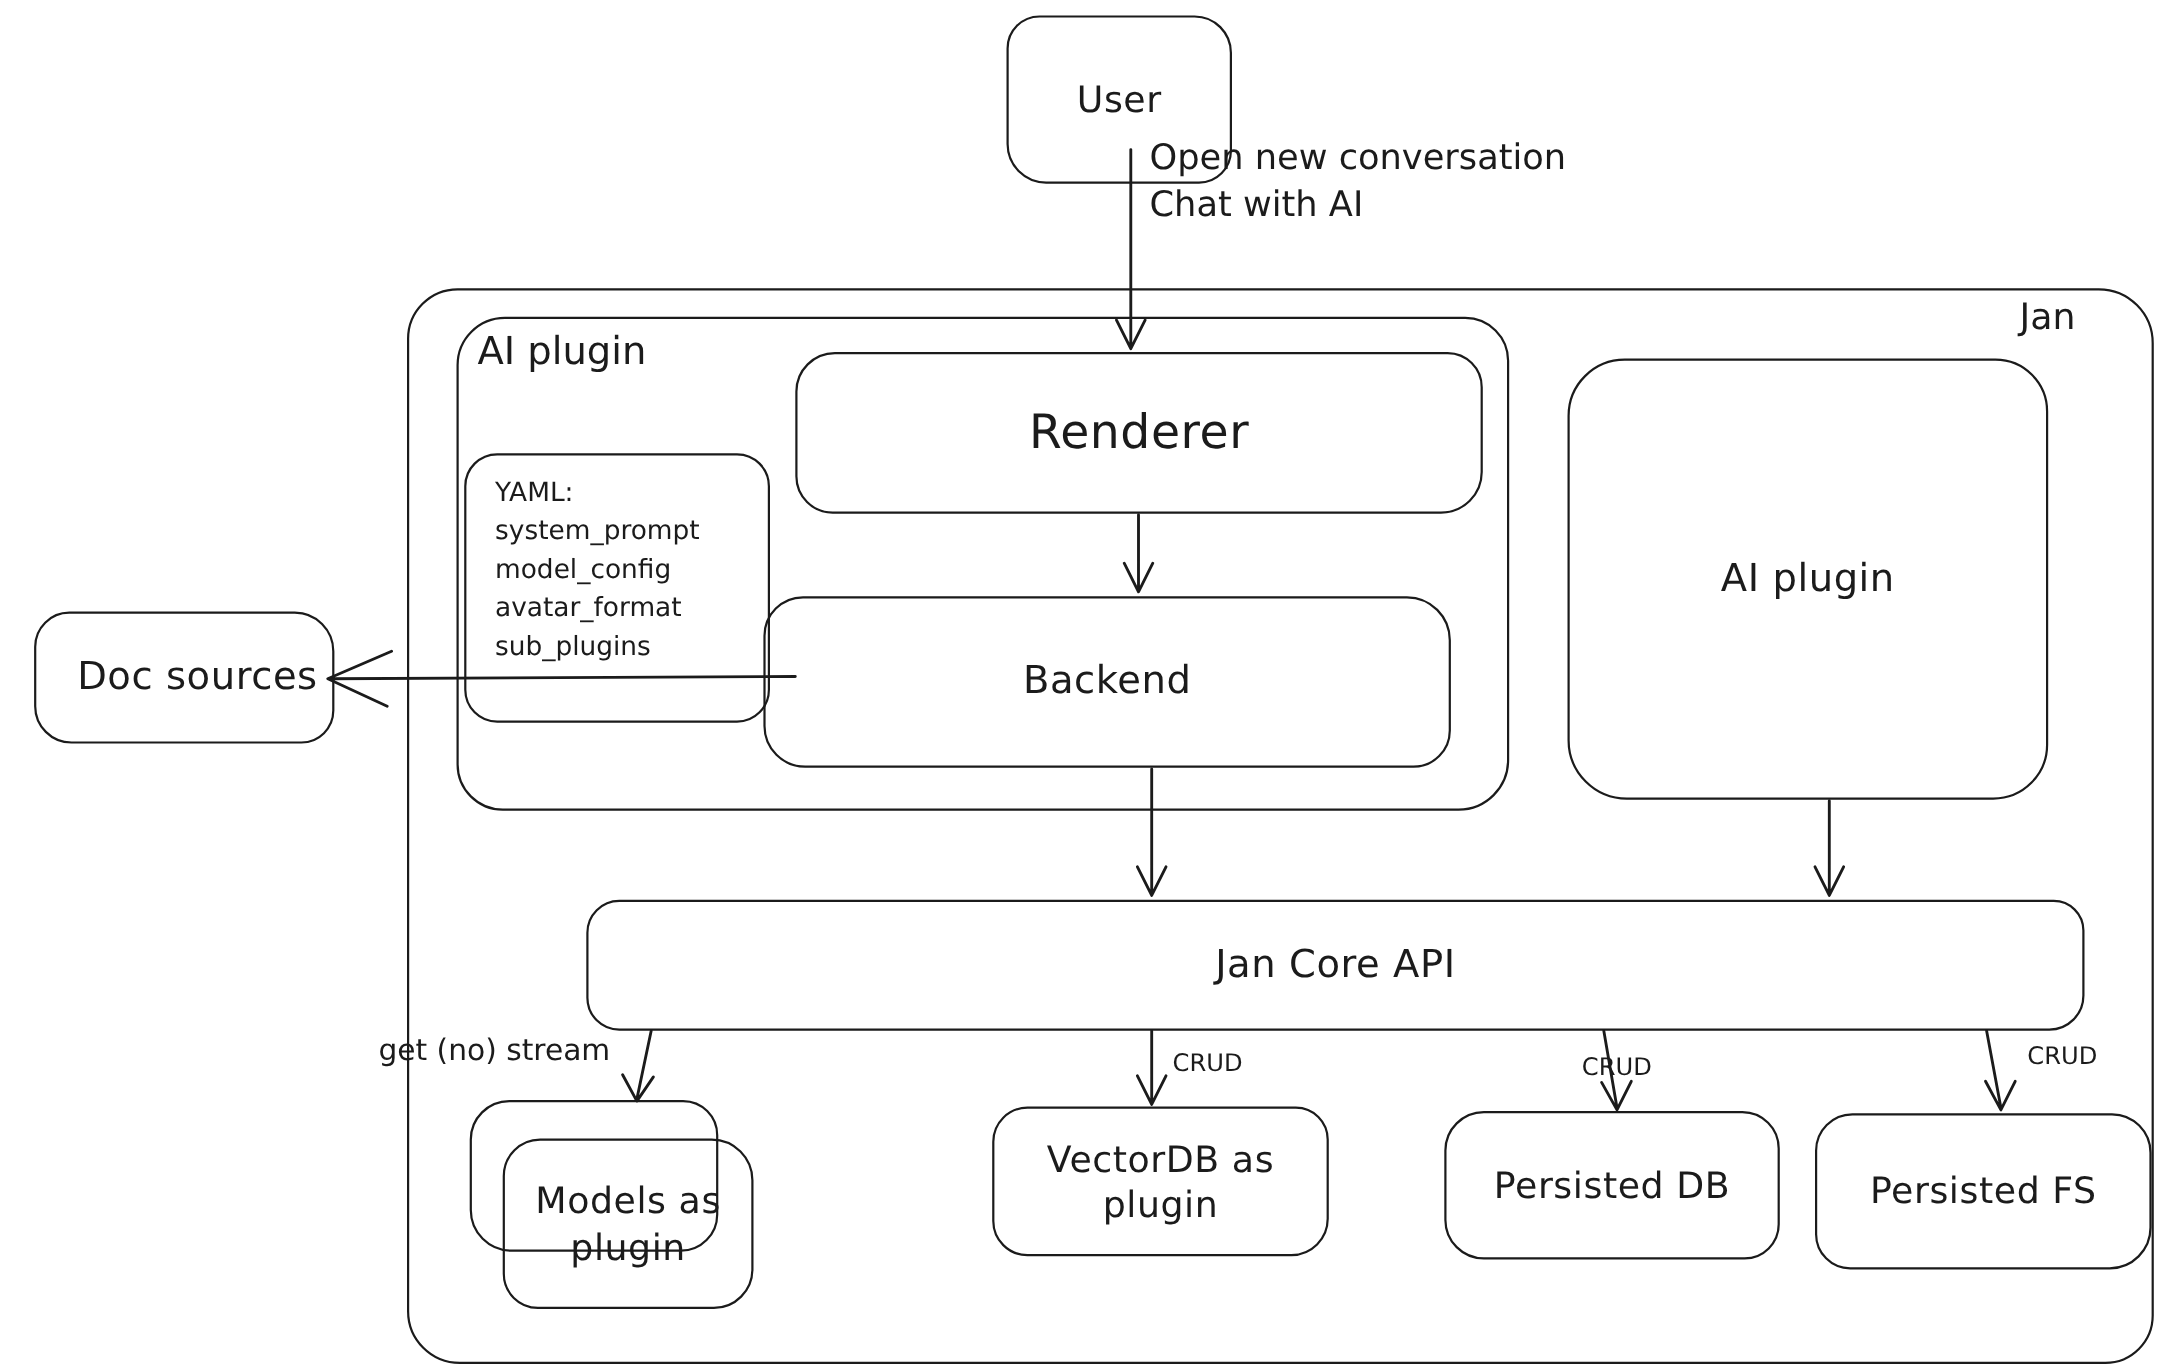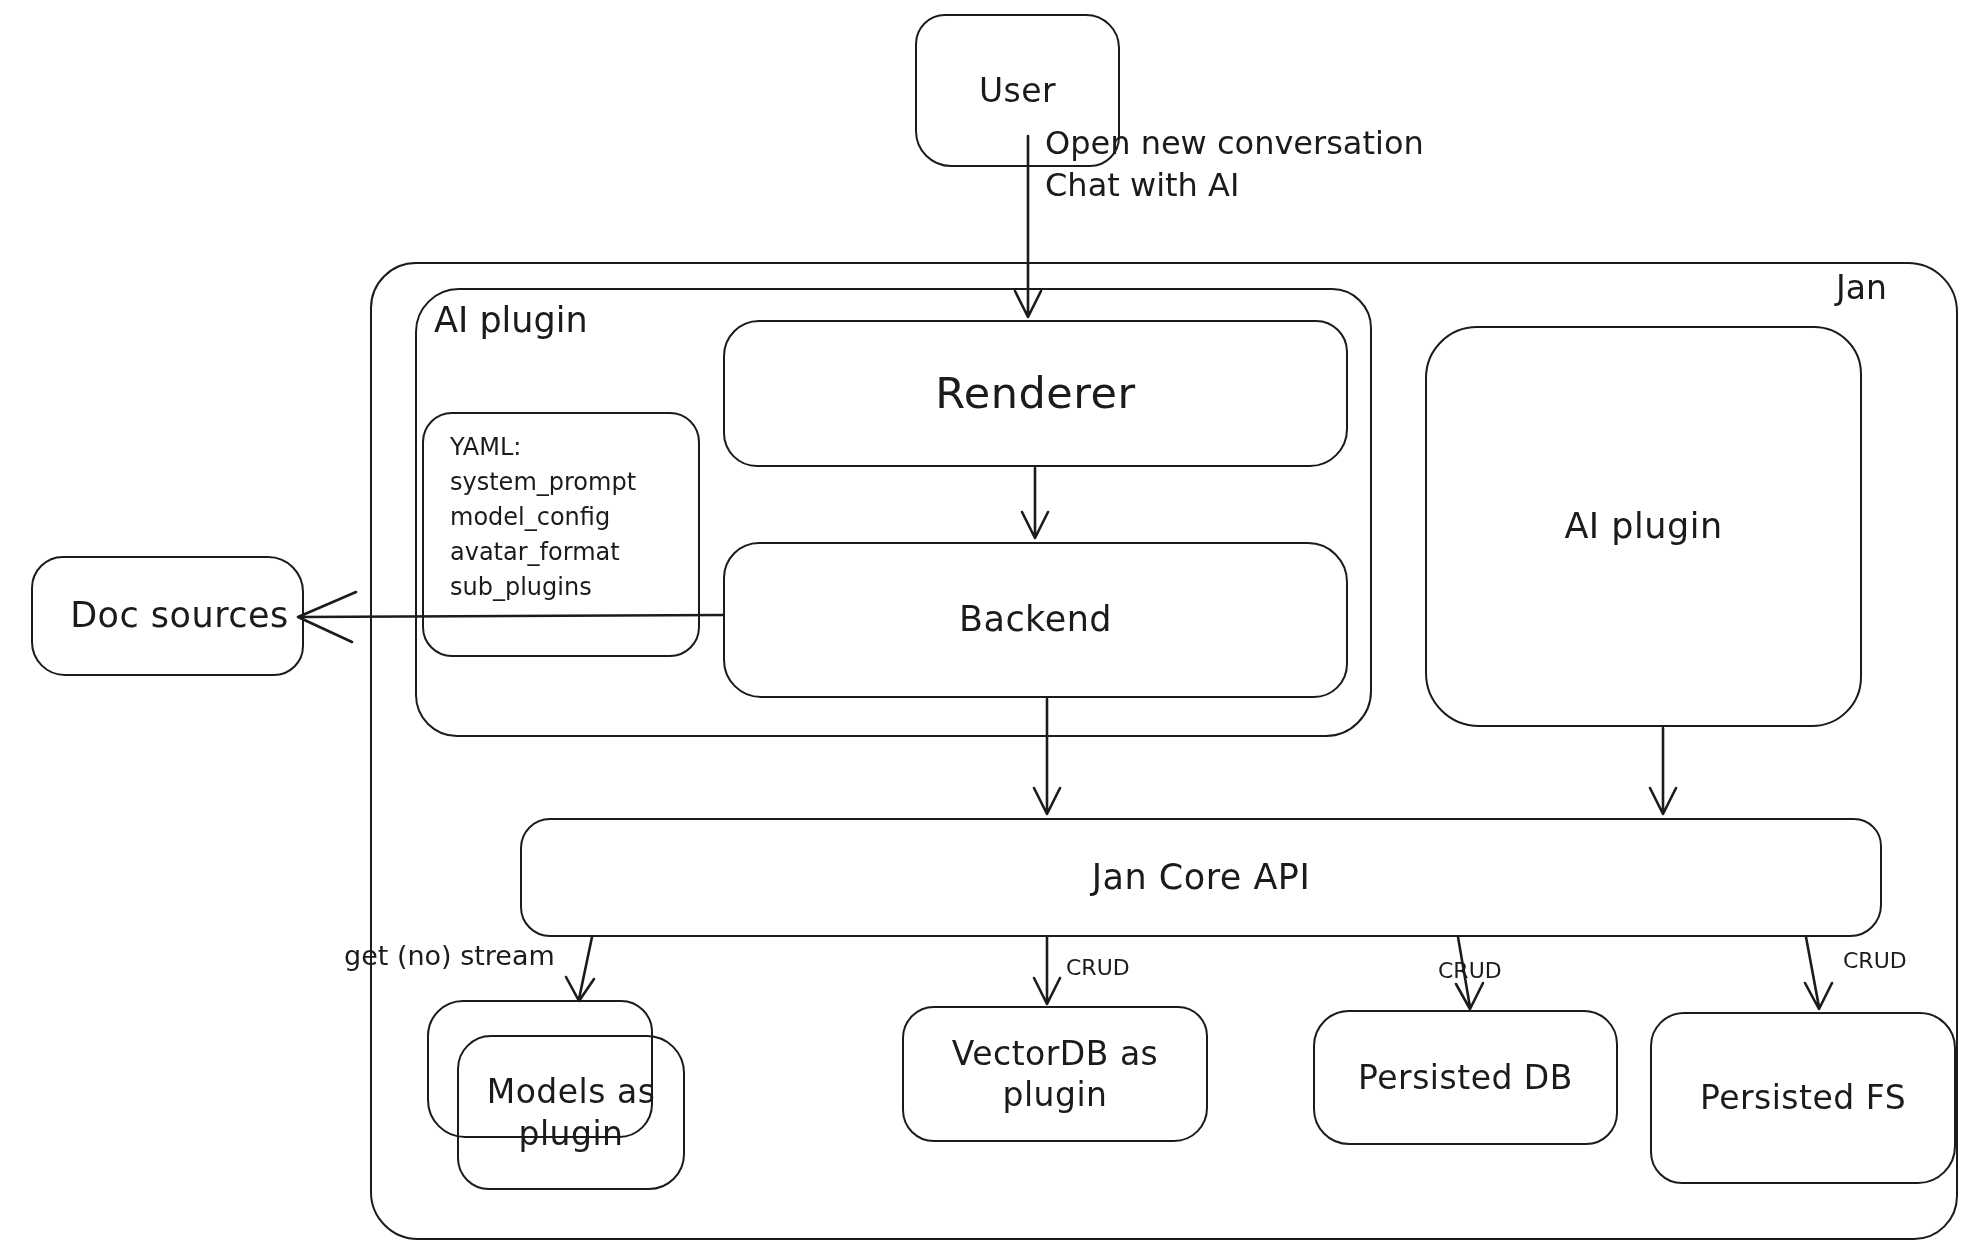--- a/index.html
+++ b/index.html
@@ -82,50 +82,50 @@
   </div>
 
   <div class="note" style="left:422px;top:412px;width:278px;height:245px;">
     <span>YAML:</span>
     <span>system_prompt</span>
     <span>model_config</span>
     <span>avatar_format</span>
     <span>sub_plugins</span>
   </div>
 
-  <div class="box" style="left:723px;top:542px;width:625px;height:156px;border-radius:36px 40px 34px 38px;">
+  <div class="box" style="left:694px;top:542px;width:625px;height:156px;border-radius:36px 40px 34px 38px;">
     <span class="lbl" style="font-size:35px;">Backend</span>
   </div>
 
   <div class="box" style="left:1425px;top:326px;width:437px;height:401px;border-radius:52px 48px 50px 54px;">
     <span class="lbl" style="font-size:35px;">AI plugin</span>
   </div>
 
   <div class="box" style="left:31px;top:556px;width:273px;height:120px;border-radius:32px 36px 30px 34px;padding-left:24px;">
     <span class="lbl" style="font-size:35px;">Doc sources</span>
   </div>
 
-  <div class="box" style="left:520px;top:818px;width:1362px;height:119px;border-radius:30px 28px 32px 30px;">
+  <div class="box" style="left:533px;top:818px;width:1362px;height:119px;border-radius:30px 28px 32px 30px;">
     <span class="lbl" style="font-size:35px;">Jan Core API</span>
   </div>
 
   <div class="box" style="left:427px;top:1000px;width:226px;height:138px;border-radius:36px 32px 34px 38px;"></div>
   <div class="box" style="left:457px;top:1035px;width:228px;height:155px;border-radius:34px 38px 36px 32px;">
     <span class="lbl">Models as plugin</span>
   </div>
 
   <div class="box" style="left:902px;top:1006px;width:306px;height:136px;border-radius:32px 30px 34px 32px;">
     <span class="lbl">VectorDB as plugin</span>
   </div>
 
   <div class="box" style="left:1313px;top:1010px;width:305px;height:135px;border-radius:36px 34px 32px 36px;">
     <span class="lbl">Persisted DB</span>
   </div>
 
-  <div class="box" style="left:1650px;top:1012px;width:306px;height:172px;border-radius:34px 36px 38px 32px;">
+  <div class="box" style="left:1650px;top:1012px;width:306px;height:142px;border-radius:34px 36px 38px 32px;">
     <span class="lbl">Persisted FS</span>
   </div>
 
   <div class="elabel two-line" style="left:1045px;top:122px;font-size:32px;line-height:42px;">
     <div>Open new conversation</div>
     <div>Chat with AI</div>
   </div>
   <div class="elabel" style="left:344px;top:940px;font-size:27px;">get (no) stream</div>
   <div class="elabel" style="left:1066px;top:955px;">CRUD</div>
   <div class="elabel" style="left:1438px;top:958px;">CRUD</div>

